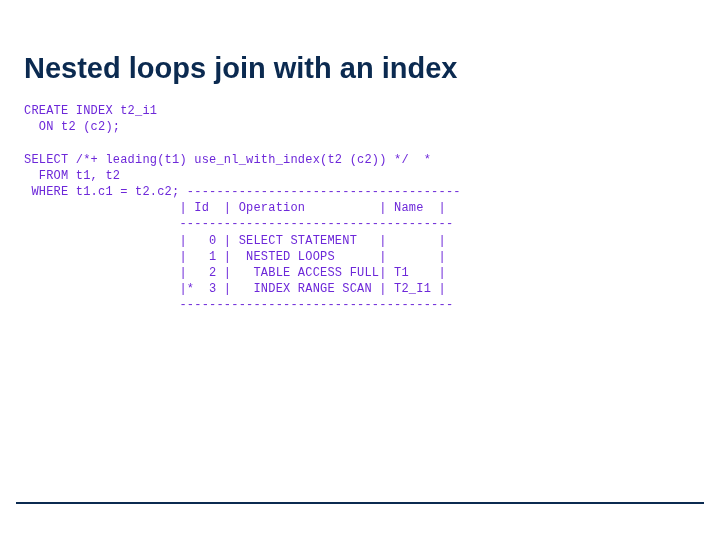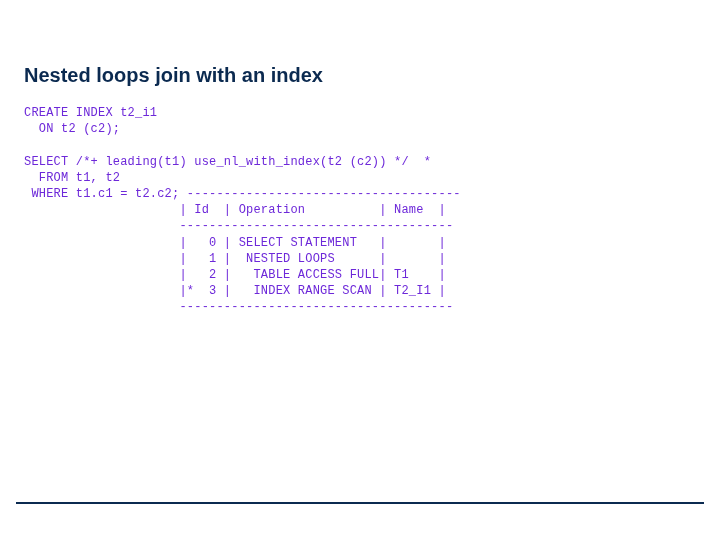--- a/index.html
+++ b/index.html
@@ -14,23 +14,23 @@
     box-sizing: border-box;
   }
   .slide {
     width: 720px;
     height: 540px;
     position: relative;
     box-sizing: border-box;
     padding: 24px;
   }
   .title {
-    font-size: 20px;
+    font-size: 29px;
     font-weight: bold;
-    margin-top: 40px;
+    margin-top: 28px;
     margin-bottom: 18px;
     color: #0b2a50;
   }
   .codeblock {
     font-family: "Courier New", Courier, monospace;
     font-size: 12px;
     line-height: 1.35;
     white-space: pre;
     color: #6d28d9;
     letter-spacing: 0.2px;

